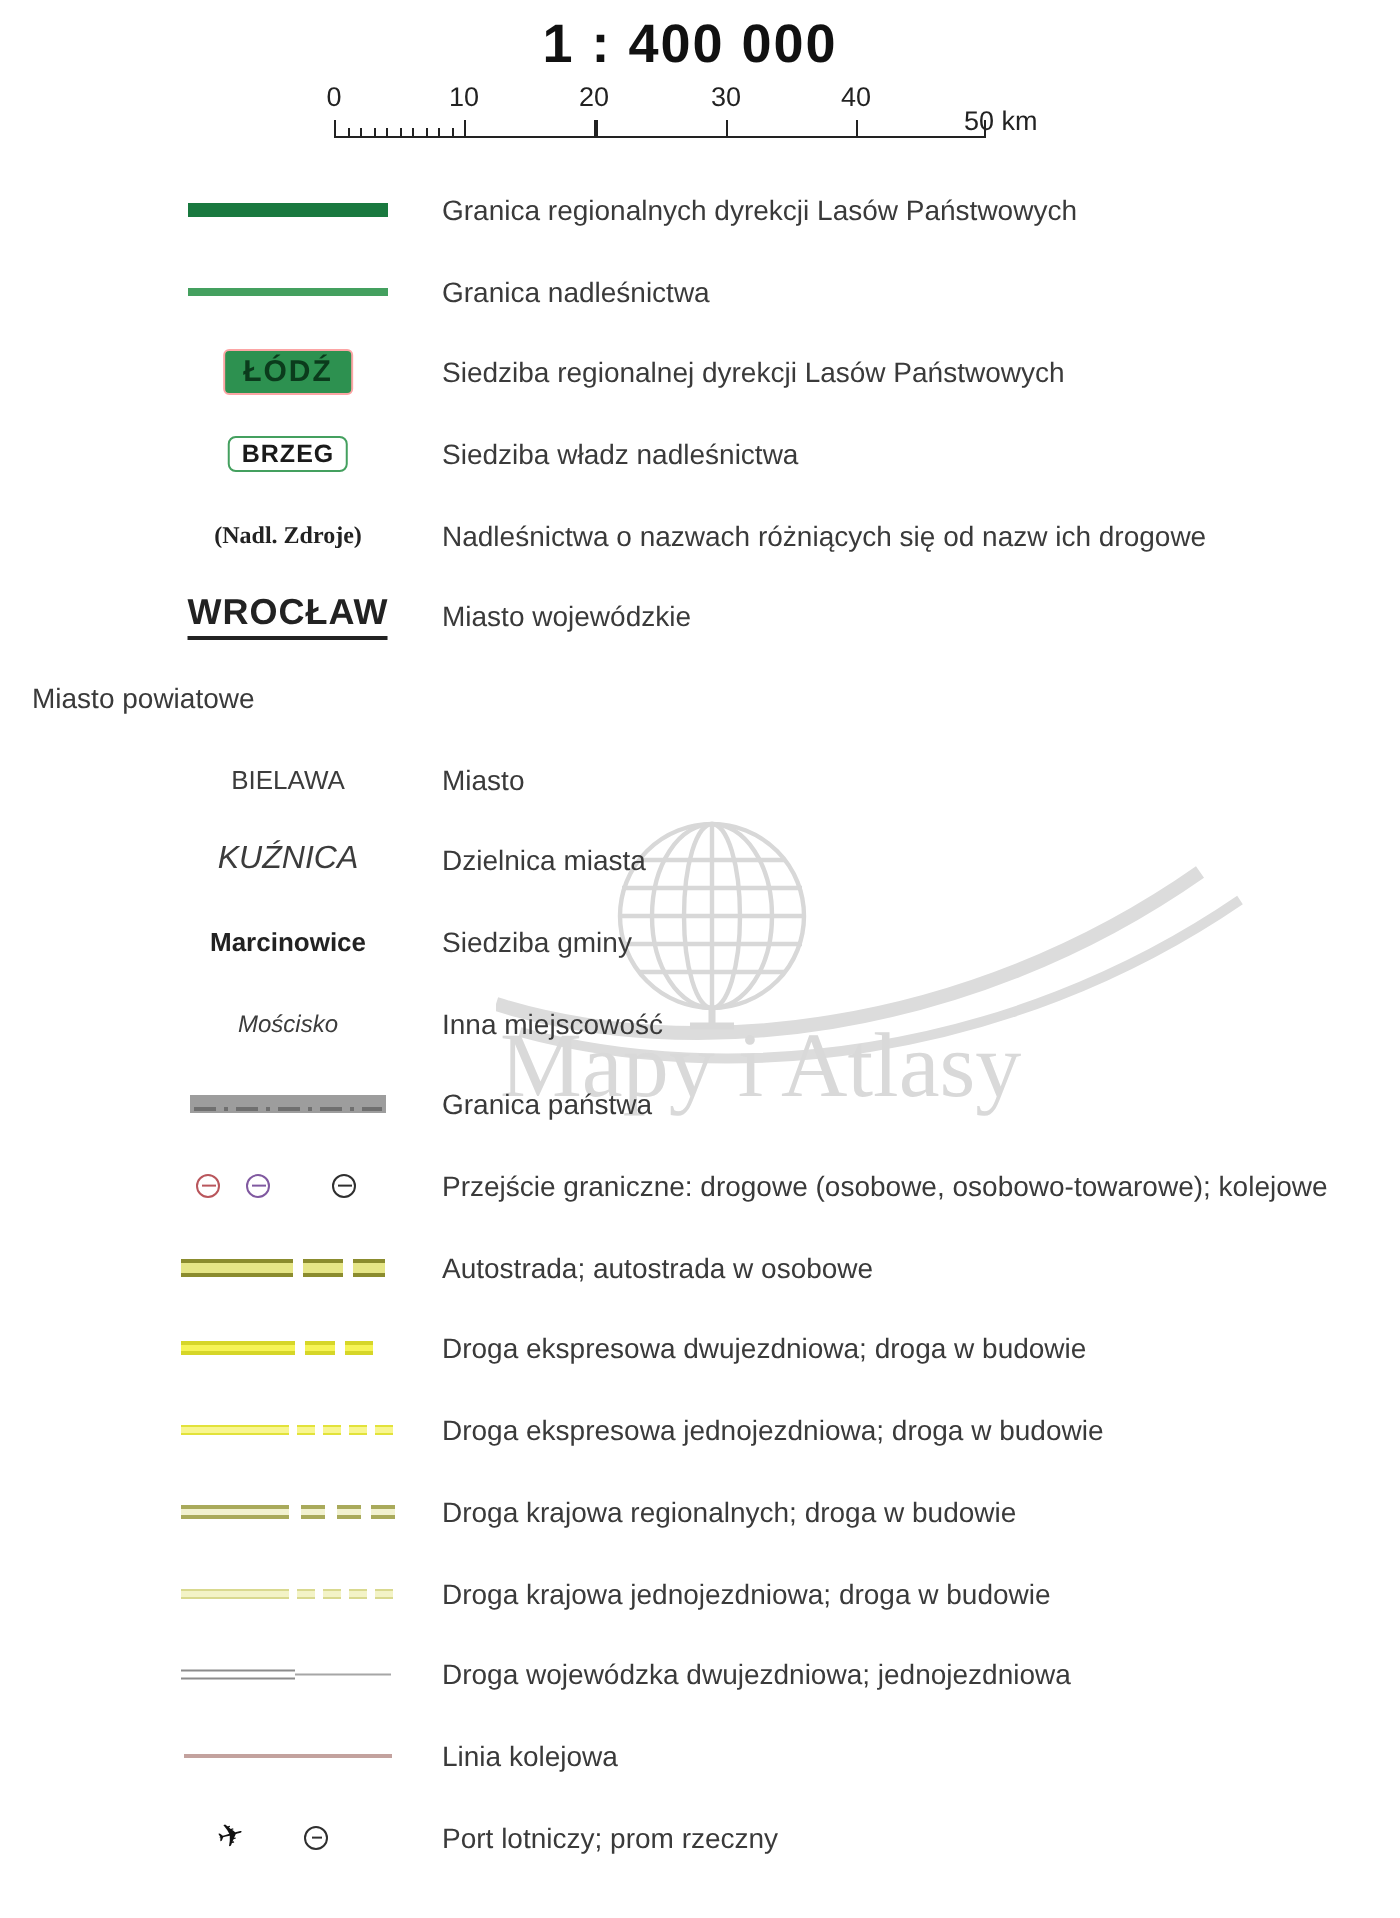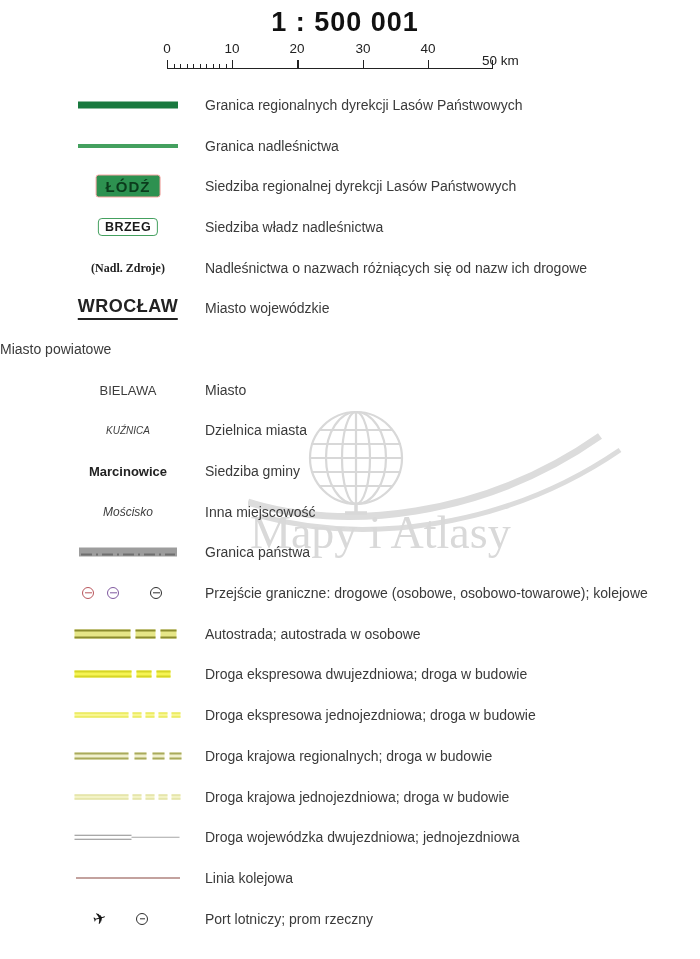--- a/index.html
+++ b/index.html
@@ -17,42 +17,42 @@
   .sb-labels span{position:absolute;transform:translateX(-50%);white-space:nowrap;}
   .sb-labels span.end{transform:translateX(-30%);margin-top:12px;}
   .sb-line{position:relative;width:326px;height:9px;border-bottom:1.5px solid #222;margin-top:2px;}
   .sb-line i{position:absolute;bottom:0;width:1.3px;background:#222;}
   .sb-line i.maj{height:8px;}
   .sb-line i.min{height:4px;}
   
   .wm{position:absolute;left:248px;top:398px;width:380px;height:160px;z-index:0;}
   .wm text{font-family:"Liberation Serif", serif;}
   
-  .legend{position:absolute;top:84.5px;left:0;width:648px;z-index:1;}
+  .legend{position:absolute;top:84.5px;left:16px;width:648px;z-index:1;}
   .row{display:flex;align-items:center;height:40.7px;}
   .sym{position:relative;width:205px;height:100%;flex:0 0 205px;}
   .sym>*{position:absolute;left:128px;top:50%;transform:translate(-50%,-50%);}
   .lbl{font-size:14px;color:#3a3a3a;white-space:nowrap;}
   
   .ln-rdlp{width:100px;height:7px;background:#19793f;}
   .ln-nadl{width:100px;height:4px;background:#44a05f;}
   .box-lodz{
     background:#2d9150;border:1px solid #fca5a5;border-radius:3px;color:#0b3b1c;
     font-weight:bold;font-size:15px;padding:2px 9px;letter-spacing:1px;white-space:nowrap;
   }
   .box-brzeg{
     background:#fff;border:1.6px solid #44a05f;border-radius:4px;color:#1a1a1a;
     font-weight:bold;font-size:12.5px;padding:1px 6px;letter-spacing:0.5px;white-space:nowrap;
   }
   .nm{white-space:nowrap;color:#222;}
   .nm-nadl{font-family:"Liberation Serif", serif;font-weight:bold;font-size:12px;}
   .nm-woj{font-size:18px;font-weight:bold;border-bottom:2px solid #222;padding-bottom:1px;letter-spacing:0.5px;}
   .nm-pow{font-size:13px;font-weight:bold;}
   .nm-city{font-size:13px;color:#3c3c3c;}
-  .nm-dist{font-size:10px;font-style:italic;color:#3c3c3c;}
+  .nm-dist{font-size:16px;font-style:italic;color:#3c3c3c;}
   .nm-gmina{font-size:13px;font-weight:bold;}
   .nm-other{font-size:12px;font-style:italic;color:#3c3c3c;}
   .state-border{width:98px;height:9px;background:#9d9d9d;}
   .state-border .dash{
     position:absolute;left:2px;right:2px;bottom:1px;height:2.5px;
     background:repeating-linear-gradient(90deg,#6f6f6f 0 11px,transparent 11px 15px,#6f6f6f 15px 17px,transparent 17px 21px);
   }
   .crossings{width:104px;height:14px;display:flex;align-items:center;}
   .circ{width:10px;height:10px;border-radius:50%;position:relative;flex:0 0 auto;box-sizing:content-box;}
   .circ::after{content:"";position:absolute;left:1.5px;right:1.5px;top:50%;height:1.4px;transform:translateY(-50%);}
@@ -73,21 +73,21 @@
   .transport{width:104px;height:18px;display:flex;align-items:center;}
   .plane{font-size:16px;color:#111;margin-left:17px;transform:rotate(-15deg);line-height:1;}
   .ferry{width:10px;height:10px;border:1.3px solid #2f2f2f;border-radius:50%;margin-left:30px;position:relative;}
   .ferry::after{content:"";position:absolute;left:2.5px;right:2.5px;top:50%;height:1.4px;transform:translateY(-50%);background:#2f2f2f;}
 </style>
 </head>
 <body>
 
 <div class="page">
 
-  <div class="map-title">1 : 500 001</div>
+  <div class="map-title">1 : 400 000</div>
 
   <div class="scalebar">
     <div class="sb-labels">
       <span style="left:0px">0</span>
       <span style="left:65px">10</span>
       <span style="left:130px">20</span>
       <span style="left:196px">30</span>
       <span style="left:261px">40</span>
       <span class="end" style="left:326px">50 km</span>
     </div>

